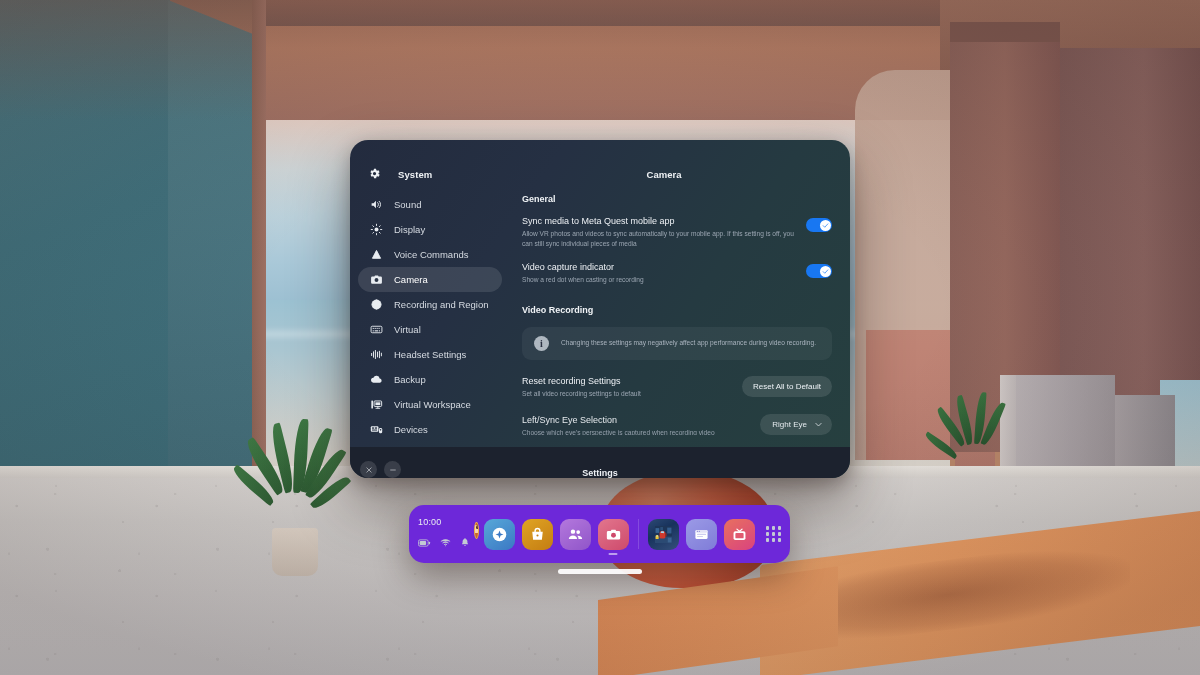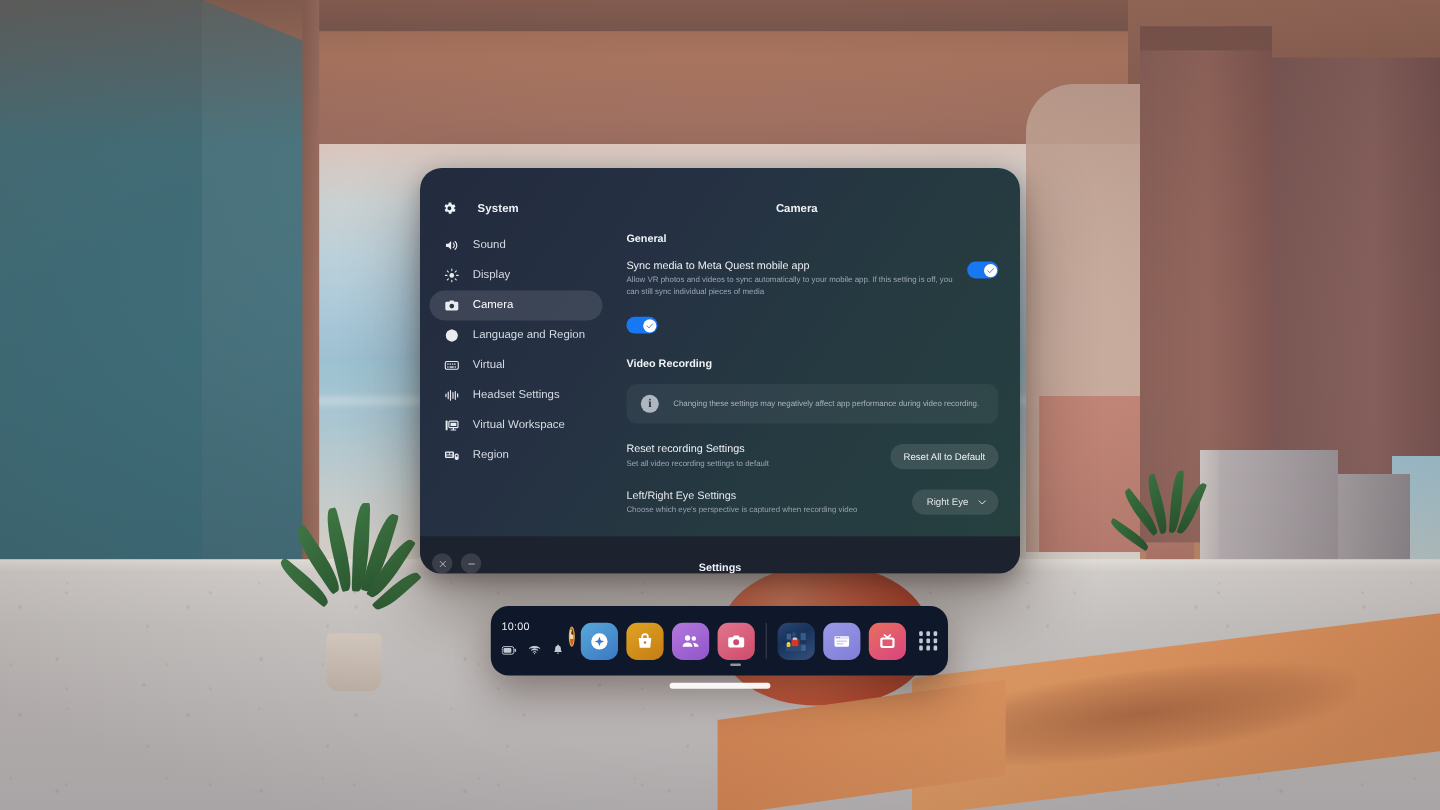--- a/index.html
+++ b/index.html
@@ -265,21 +265,21 @@
     width:17px; height:17px; border-radius:50%; background:rgba(255,255,255,.13);
     display:flex; align-items:center; justify-content:center; cursor:pointer;
     margin-right:7px;
   }
   .wb-btn svg { width:8px; height:8px; stroke:#e2e6ea; stroke-width:1.8; fill:none; }
   .wb-title { flex:1; text-align:center; font-size:9px; font-weight:bold; color:#eef1f5; padding-right:48px;}
 
   
   #dock {
     position:absolute; left:409px; top:505px; width:381px; height:58px;
-    background:#0f172a; border-radius:15px;
+    background:#6d28d9; border-radius:15px;
     display:flex; align-items:center; padding:0 9px;
     box-shadow:0 14px 34px rgba(40,22,16,.40);
   }
   .dk-status { width:62px; }
   .dk-time { font-size:9px; color:#e9edf2; margin-bottom:6px; letter-spacing:.2px;}
   .dk-icons { display:flex; gap:9px; align-items:center; }
   .dk-icons svg { fill:#c3cad3; }
   .dk-avatar {
     width:17px; height:17px; border-radius:50%; margin-left:4px; margin-bottom:7px;
     background:radial-gradient(circle at 50% 38%,#f7d7b0 0 42%, #c9612f 43% 100%);
@@ -400,40 +400,48 @@
           <svg viewBox="0 0 24 24">
               <circle cx="12" cy="12" r="3.6"></circle>
               <g stroke="#e8ecf1" stroke-width="1.7" stroke-linecap="round">
                 <path d="M12 2.2v2.4M12 19.4v2.4M2.2 12h2.4M19.4 12h2.4M5.1 5.1l1.7 1.7M17.2 17.2l1.7 1.7M18.9 5.1l-1.7 1.7M6.8 17.2l-1.7 1.7"></path>
               </g>
             </svg>
         </span>
         <span>Display</span>
       </div>
 
+      <div class="side-item">
+        <span class="side-ico">
+          <svg viewBox="0 0 24 24" fill="none" stroke="#e8ecf1" stroke-width="1.8" stroke-linejoin="round">
+              <path d="M12 4.5L4.5 19h15z"></path>
+            </svg>
+        </span>
+        <span>Voice Commands</span>
+      </div>
 
       <div class="side-item active">
         <span class="side-ico">
           <svg viewBox="0 0 24 24">
               <path d="M9.2 4.5l-1.1 2H4.2A2.2 2.2 0 002 8.7v9A2.2 2.2 0 004.2 20h15.6a2.2 2.2 0 002.2-2.3v-9a2.2 2.2 0 00-2.2-2.2h-3.9l-1.1-2z"></path>
               <circle cx="12" cy="13" r="3.6" fill="#2c3647"></circle>
             </svg>
         </span>
         <span>Camera</span>
       </div>
 
       <div class="side-item">
         <span class="side-ico">
           <svg viewBox="0 0 24 24" fill="none" stroke="#e8ecf1" stroke-width="1.7">
               <circle cx="12" cy="12" r="8.4"></circle>
               <ellipse cx="12" cy="12" rx="3.6" ry="8.4"></ellipse>
               <path d="M3.6 12h16.8M5 7h14M5 17h14"></path>
             </svg>
         </span>
-        <span>Language and Region</span>
+        <span>Recording and Region</span>
       </div>
 
       <div class="side-item">
         <span class="side-ico">
           <svg viewBox="0 0 24 24">
               <rect x="2" y="6" width="20" height="12" rx="2.2" fill="none" stroke="#e8ecf1" stroke-width="1.7"></rect>
               <g fill="#e8ecf1">
                 <rect x="5" y="9" width="2" height="2"></rect>
                 <rect x="8.6" y="9" width="2" height="2"></rect>
                 <rect x="12.2" y="9" width="2" height="2"></rect>
@@ -449,20 +457,28 @@
 
       <div class="side-item">
         <span class="side-ico">
           <svg viewBox="0 0 24 24" stroke="#e8ecf1" stroke-width="1.8" stroke-linecap="round">
               <path d="M3 10v4M6.5 7v10M10 4.5v15M13.8 7.5v9M17.4 6v12M21 9.5v5"></path>
             </svg>
         </span>
         <span>Headset Settings</span>
       </div>
 
+      <div class="side-item">
+        <span class="side-ico">
+          <svg viewBox="0 0 24 24">
+              <path d="M18.4 17.8H6.6A4.6 4.6 0 016.3 8.6a6 6 0 0111.5 1.5 3.9 3.9 0 01.6 7.7z"></path>
+            </svg>
+        </span>
+        <span>Backup</span>
+      </div>
 
       <div class="side-item">
         <span class="side-ico">
           <svg viewBox="0 0 24 24">
               <rect x="2.5" y="4.5" width="3" height="15" rx="1"></rect>
               <rect x="7.5" y="5.5" width="14" height="10" rx="1.6" fill="none" stroke="#e8ecf1" stroke-width="1.8"></rect>
               <rect x="10" y="8" width="9" height="5"></rect>
               <path d="M14.5 15.5v3M11 19h7" stroke="#e8ecf1" stroke-width="1.7" stroke-linecap="round"></path>
             </svg>
         </span>
@@ -473,21 +489,21 @@
         <span class="side-ico">
           <svg viewBox="0 0 24 24">
               <rect x="1.5" y="6" width="14" height="10" rx="1.8"></rect>
               <rect x="3.6" y="8" width="4" height="2.6" fill="#2c3647"></rect>
               <rect x="9" y="8" width="4" height="2.6" fill="#2c3647"></rect>
               <rect x="3.6" y="12" width="9.4" height="2" fill="#2c3647"></rect>
               <rect x="16.5" y="9" width="6" height="10" rx="2.6"></rect>
               <circle cx="19.5" cy="12.6" r="1.5" fill="#2c3647"></circle>
             </svg>
         </span>
-        <span>Region</span>
+        <span>Devices</span>
       </div>
     </div>
 
     <div class="content">
 
       <div class="sec-title">General</div>
 
       <div class="row">
         <div class="row-text">
           <div class="row-title">Sync media to Meta Quest mobile app</div>
@@ -496,20 +512,24 @@
         <div class="toggle">
           <span class="knob">
             <svg viewBox="0 0 24 24" stroke-linecap="round" stroke-linejoin="round">
                 <path d="M4 12.5l5.5 5.5L20 6.5"></path>
               </svg>
           </span>
         </div>
       </div>
 
       <div class="row">
+        <div class="row-text">
+          <div class="row-title">Video capture indicator</div>
+          <div class="row-sub">Show a red dot when casting or recording</div>
+        </div>
         <div class="toggle">
           <span class="knob">
             <svg viewBox="0 0 24 24" stroke-linecap="round" stroke-linejoin="round">
                 <path d="M4 12.5l5.5 5.5L20 6.5"></path>
               </svg>
           </span>
         </div>
       </div>
 
       <div class="sec-title sp">Video Recording</div>
@@ -522,21 +542,21 @@
       <div class="row2">
         <div class="row-text">
           <div class="row-title">Reset recording Settings</div>
           <div class="row-sub">Set all video recording settings to default</div>
         </div>
         <button class="btn-pill">Reset All to Default</button>
       </div>
 
       <div class="row2 fade-row">
         <div class="row-text">
-          <div class="row-title">Left/Right Eye Settings</div>
+          <div class="row-title">Left/Sync Eye Selection</div>
           <div class="row-sub clip-sub">Choose which eye's perspective is captured when recording video</div>
         </div>
         <button class="dd-pill">
           <span>Right Eye</span>
           <svg viewBox="0 0 24 24" stroke-linecap="round" stroke-linejoin="round">
               <path d="M5 9l7 7 7-7"></path>
             </svg>
         </button>
       </div>
 

